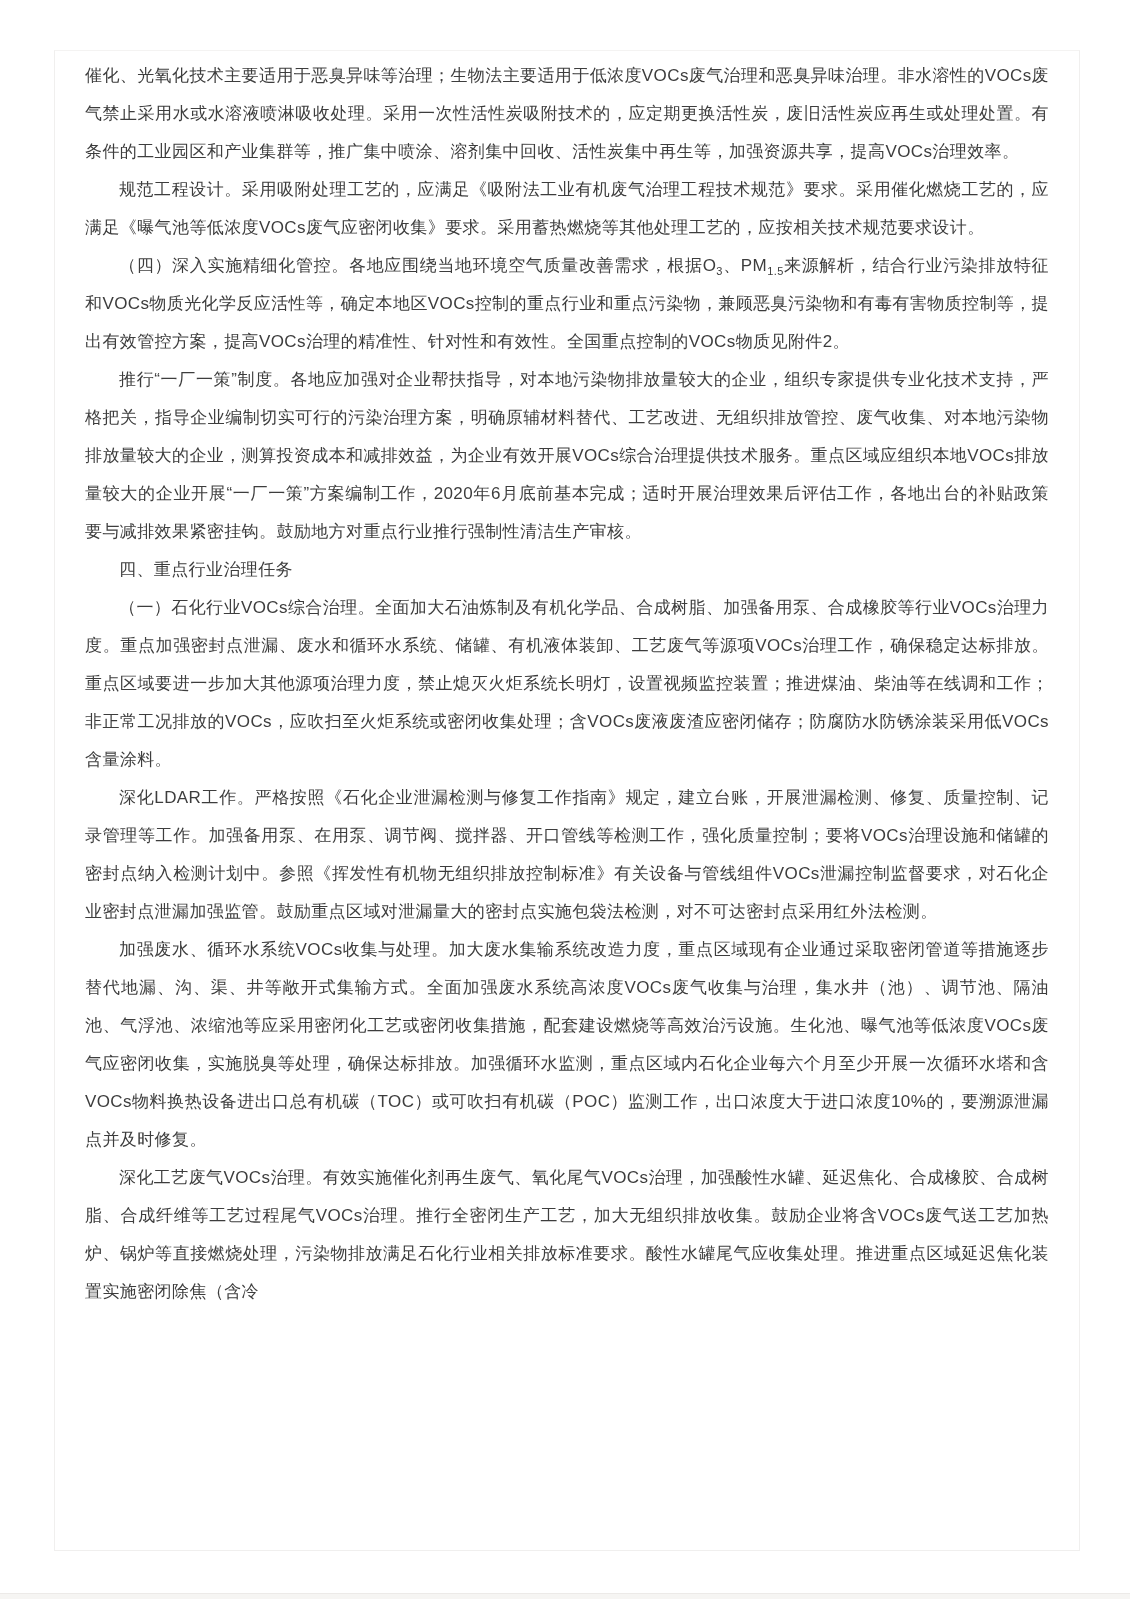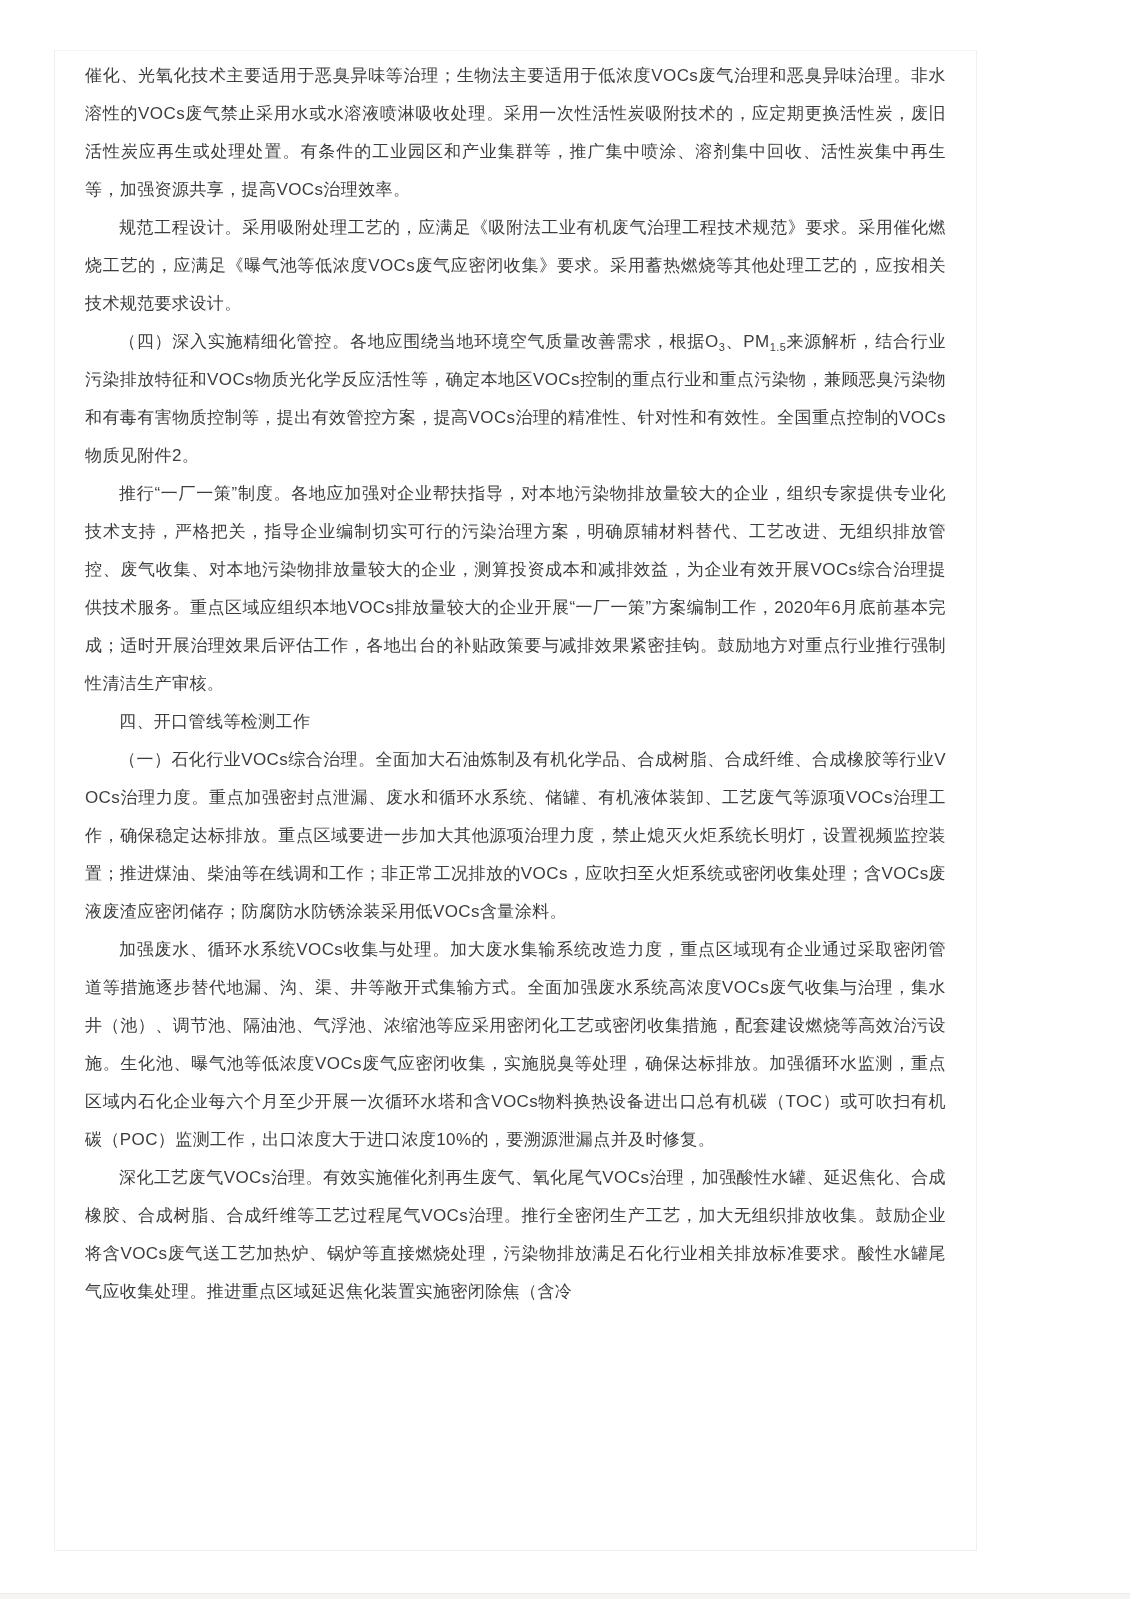--- a/index.html
+++ b/index.html
@@ -5,21 +5,21 @@
   * { margin: 0; padding: 0; box-sizing: border-box; }
   html, body {
     width: 1130px; height: 1599px;
     background: #ffffff;
     overflow: hidden;
     font-family: "Liberation Sans", "DejaVu Sans", sans-serif;
   }
   .doc-page {
     position: absolute;
     left: 54px; top: 50px;
-    width: 923px; height: 1501px;
+    width: 1026px; height: 1501px;
     background: #ffffff;
     border: 1px solid #f0efee;
     border-top-color: #f4f3f2;
     padding: 6px 30px 0 30px;
     overflow: hidden;
   }
   .doc-body p {
     font-size: 17px;
     line-height: 38px;
     color: #3d3d3d;
@@ -44,20 +44,21 @@
 </head>
 <body>
 
 <div class="doc-page">
   <div class="doc-body">
 
   <p class="">催化、光氧化技术主要适用于恶臭异味等治理；生物法主要适用于低浓度VOCs废气治理和恶臭异味治理。非水溶性的VOCs废气禁止采用水或水溶液喷淋吸收处理。采用一次性活性炭吸附技术的，应定期更换活性炭，废旧活性炭应再生或处理处置。有条件的工业园区和产业集群等，推广集中喷涂、溶剂集中回收、活性炭集中再生等，加强资源共享，提高VOCs治理效率。</p>
       <p class="indent">规范工程设计。采用吸附处理工艺的，应满足《吸附法工业有机废气治理工程技术规范》要求。采用催化燃烧工艺的，应满足《曝气池等低浓度VOCs废气应密闭收集》要求。采用蓄热燃烧等其他处理工艺的，应按相关技术规范要求设计。</p>
       <p class="indent">（四）深入实施精细化管控。各地应围绕当地环境空气质量改善需求，根据O<sub>3</sub>、PM<sub>1.5</sub>来源解析，结合行业污染排放特征和VOCs物质光化学反应活性等，确定本地区VOCs控制的重点行业和重点污染物，兼顾恶臭污染物和有毒有害物质控制等，提出有效管控方案，提高VOCs治理的精准性、针对性和有效性。全国重点控制的VOCs物质见附件2。</p>
       <p class="indent">推行“一厂一策”制度。各地应加强对企业帮扶指导，对本地污染物排放量较大的企业，组织专家提供专业化技术支持，严格把关，指导企业编制切实可行的污染治理方案，明确原辅材料替代、工艺改进、无组织排放管控、废气收集、对本地污染物排放量较大的企业，测算投资成本和减排效益，为企业有效开展VOCs综合治理提供技术服务。重点区域应组织本地VOCs排放量较大的企业开展“一厂一策”方案编制工作，2020年6月底前基本完成；适时开展治理效果后评估工作，各地出台的补贴政策要与减排效果紧密挂钩。鼓励地方对重点行业推行强制性清洁生产审核。</p>
-      <p class="indent">四、开口管线等检测工作</p>
-      <p class="indent">（一）石化行业VOCs综合治理。全面加大石油炼制及有机化学品、合成树脂、合成纤维、合成橡胶等行业VOCs治理力度。重点加强密封点泄漏、废水和循环水系统、储罐、有机液体装卸、工艺废气等源项VOCs治理工作，确保稳定达标排放。重点区域要进一步加大其他源项治理力度，禁止熄灭火炬系统长明灯，设置视频监控装置；推进煤油、柴油等在线调和工作；非正常工况排放的VOCs，应吹扫至火炬系统或密闭收集处理；含VOCs废液废渣应密闭储存；防腐防水防锈涂装采用低VOCs含量涂料。</p>
+      <p class="indent">四、重点行业治理任务</p>
+      <p class="indent">（一）石化行业VOCs综合治理。全面加大石油炼制及有机化学品、合成树脂、加强备用泵、合成橡胶等行业VOCs治理力度。重点加强密封点泄漏、废水和循环水系统、储罐、有机液体装卸、工艺废气等源项VOCs治理工作，确保稳定达标排放。重点区域要进一步加大其他源项治理力度，禁止熄灭火炬系统长明灯，设置视频监控装置；推进煤油、柴油等在线调和工作；非正常工况排放的VOCs，应吹扫至火炬系统或密闭收集处理；含VOCs废液废渣应密闭储存；防腐防水防锈涂装采用低VOCs含量涂料。</p>
+      <p class="indent">深化LDAR工作。严格按照《石化企业泄漏检测与修复工作指南》规定，建立台账，开展泄漏检测、修复、质量控制、记录管理等工作。加强备用泵、在用泵、调节阀、搅拌器、开口管线等检测工作，强化质量控制；要将VOCs治理设施和储罐的密封点纳入检测计划中。参照《挥发性有机物无组织排放控制标准》有关设备与管线组件VOCs泄漏控制监督要求，对石化企业密封点泄漏加强监管。鼓励重点区域对泄漏量大的密封点实施包袋法检测，对不可达密封点采用红外法检测。</p>
       <p class="indent">加强废水、循环水系统VOCs收集与处理。加大废水集输系统改造力度，重点区域现有企业通过采取密闭管道等措施逐步替代地漏、沟、渠、井等敞开式集输方式。全面加强废水系统高浓度VOCs废气收集与治理，集水井（池）、调节池、隔油池、气浮池、浓缩池等应采用密闭化工艺或密闭收集措施，配套建设燃烧等高效治污设施。生化池、曝气池等低浓度VOCs废气应密闭收集，实施脱臭等处理，确保达标排放。加强循环水监测，重点区域内石化企业每六个月至少开展一次循环水塔和含VOCs物料换热设备进出口总有机碳（TOC）或可吹扫有机碳（POC）监测工作，出口浓度大于进口浓度10%的，要溯源泄漏点并及时修复。</p>
       <p class="indent">深化工艺废气VOCs治理。有效实施催化剂再生废气、氧化尾气VOCs治理，加强酸性水罐、延迟焦化、合成橡胶、合成树脂、合成纤维等工艺过程尾气VOCs治理。推行全密闭生产工艺，加大无组织排放收集。鼓励企业将含VOCs废气送工艺加热炉、锅炉等直接燃烧处理，污染物排放满足石化行业相关排放标准要求。酸性水罐尾气应收集处理。推进重点区域延迟焦化装置实施密闭除焦（含冷</p>
     </div>
 </div>
 
 <div class="page-gap-strip"></div>
 
 </body></html>

